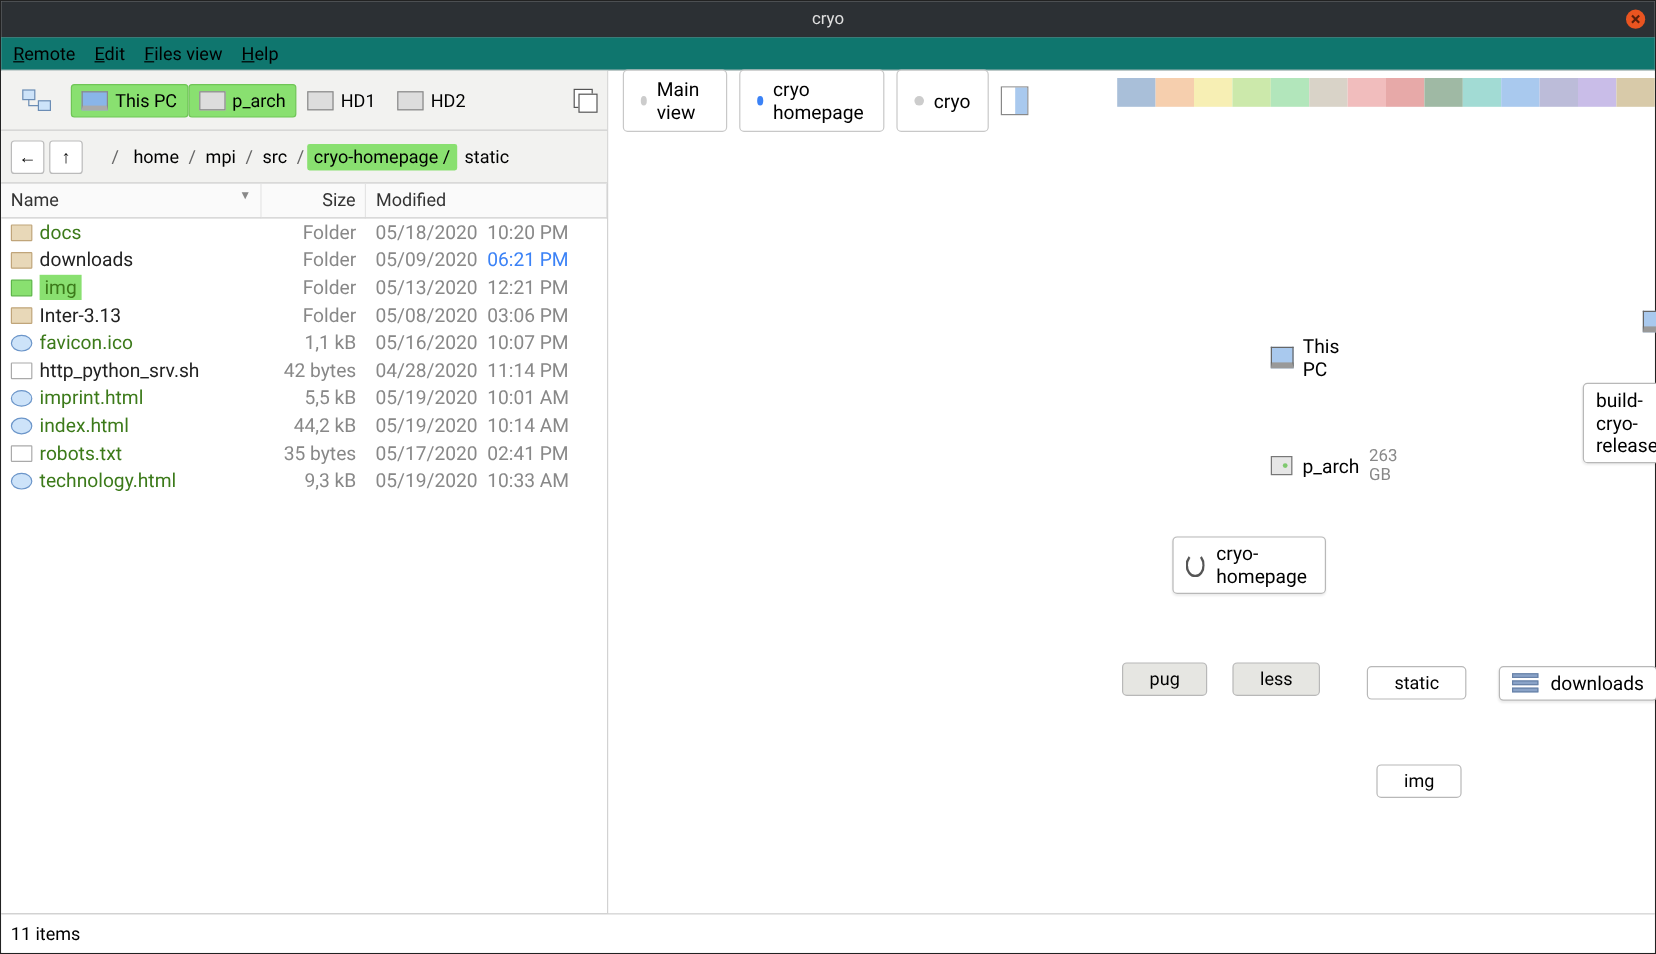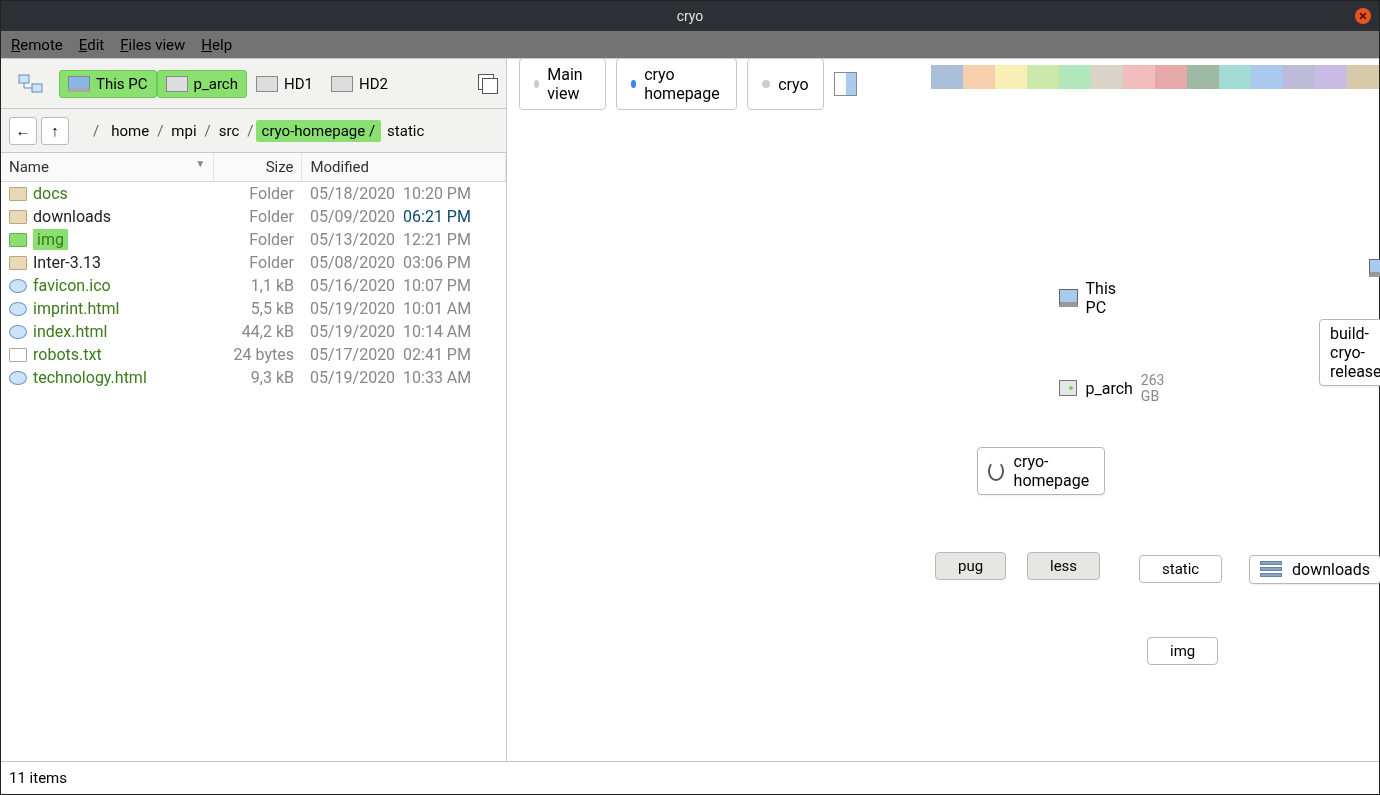--- a/index.html
+++ b/index.html
@@ -3,21 +3,21 @@
 <meta charset="utf-8">
 <style>
 * { box-sizing: border-box; margin: 0; padding: 0; }
 body { font-family: -apple-system, "Segoe UI", Roboto, sans-serif; font-size: 14px; background: #fff; overflow: hidden; }
 
 .window { width: 1380px; height: 795px; display: flex; flex-direction: column; border: 1px solid #222; }
 
 .titlebar { height: 30px; background: #2c3034; color: #e0e0e0; display: flex; align-items: center; justify-content: center; position: relative; font-size: 14px; }
 .titlebar .close { position: absolute; right: 8px; top: 7px; width: 16px; height: 16px; background: #e95420; border-radius: 50%; display:flex; align-items:center; justify-content:center; }
 
-.menubar { height: 28px; background: #737373; border-bottom: 1px solid #c8c8c8; display: flex; align-items: center; padding: 0 10px; gap: 16px; font-size: 15px; }
+.menubar { height: 28px; background: #0f766e; border-bottom: 1px solid #c8c8c8; display: flex; align-items: center; padding: 0 10px; gap: 16px; font-size: 15px; }
 .menubar span em { font-style: normal; text-decoration: underline; }
 
 .main { flex: 1; display: flex; min-height: 0; }
 
 .leftpane { width: 628px; display: flex; flex-direction: column; border-right: 1px solid #c8c8c8; background: #fff; }
 
 .toolbar { height: 50px; background: #f2f2f0; border-bottom: 1px solid #c8c8c8; display: flex; align-items: center; padding: 0 8px; gap: 6px; }
 .device-btn { display: inline-flex; align-items: center; gap: 6px; padding: 4px 8px; border: 1px solid transparent; border-radius: 3px; font-size: 15px; }
 .device-btn.active { background: #89e070; border-color: #6fc556; }
 .device-btn .icon { width: 22px; height: 16px; display:inline-block; position:relative; }
@@ -147,50 +147,55 @@
           </thead>
           <tbody id="filerows">
               <tr class="row">
                 <td><span class="file-icon folder"></span><span class="name-link">docs</span></td>
                 <td class="size">Folder</td>
                 <td><span style="color:#888">05/18/2020</span>&nbsp;&nbsp;<span style="color:#888">10:20 PM</span></td>
               </tr>
               <tr class="row">
                 <td><span class="file-icon folder"></span><span class="name-plain">downloads</span></td>
                 <td class="size">Folder</td>
-                <td><span style="color:#888">05/09/2020</span>&nbsp;&nbsp;<span style="color:#0c4a6e">06:21 PM</span></td>
+                <td><span style="color:#888">05/09/2020</span>&nbsp;&nbsp;<span style="color:#3b82f6">06:21 PM</span></td>
               </tr>
               <tr class="row">
                 <td><span class="file-icon folder green"></span><span class="name-link" style="background: rgb(137, 224, 112); padding: 1px 4px;">img</span></td>
                 <td class="size">Folder</td>
                 <td><span style="color:#888">05/13/2020</span>&nbsp;&nbsp;<span style="color:#888">12:21 PM</span></td>
               </tr>
               <tr class="row">
                 <td><span class="file-icon folder"></span><span class="name-plain">Inter-3.13</span></td>
                 <td class="size">Folder</td>
                 <td><span style="color:#888">05/08/2020</span>&nbsp;&nbsp;<span style="color:#888">03:06 PM</span></td>
               </tr>
               <tr class="row">
                 <td><span class="file-icon web"></span><span class="name-link">favicon.ico</span></td>
                 <td class="size">1,1 kB</td>
                 <td><span style="color:#888">05/16/2020</span>&nbsp;&nbsp;<span style="color:#888">10:07 PM</span></td>
               </tr>
               <tr class="row">
+                <td><span class="file-icon page"></span><span class="name-plain">http_python_srv.sh</span></td>
+                <td class="size">42 bytes</td>
+                <td><span style="color:#888">04/28/2020</span>&nbsp;&nbsp;<span style="color:#888">11:14 PM</span></td>
+              </tr>
+              <tr class="row">
                 <td><span class="file-icon web"></span><span class="name-link">imprint.html</span></td>
                 <td class="size">5,5 kB</td>
                 <td><span style="color:#888">05/19/2020</span>&nbsp;&nbsp;<span style="color:#888">10:01 AM</span></td>
               </tr>
               <tr class="row">
                 <td><span class="file-icon web"></span><span class="name-link">index.html</span></td>
                 <td class="size">44,2 kB</td>
                 <td><span style="color:#888">05/19/2020</span>&nbsp;&nbsp;<span style="color:#888">10:14 AM</span></td>
               </tr>
               <tr class="row">
                 <td><span class="file-icon page"></span><span class="name-link">robots.txt</span></td>
-                <td class="size">24 bytes</td>
+                <td class="size">35 bytes</td>
                 <td><span style="color:#888">05/17/2020</span>&nbsp;&nbsp;<span style="color:#888">02:41 PM</span></td>
               </tr>
               <tr class="row">
                 <td><span class="file-icon web"></span><span class="name-link">technology.html</span></td>
                 <td class="size">9,3 kB</td>
                 <td><span style="color:#888">05/19/2020</span>&nbsp;&nbsp;<span style="color:#888">10:33 AM</span></td>
               </tr>
             </tbody>
         </table>
       </div>

